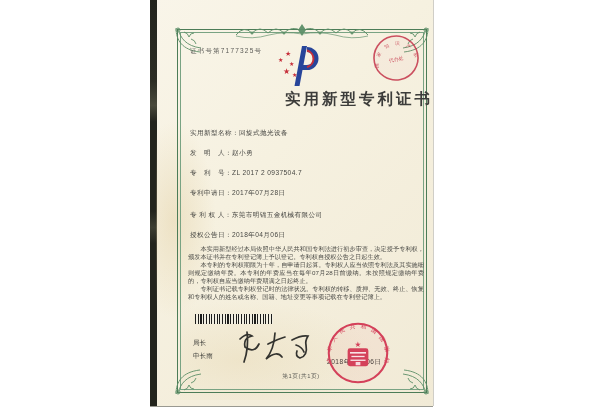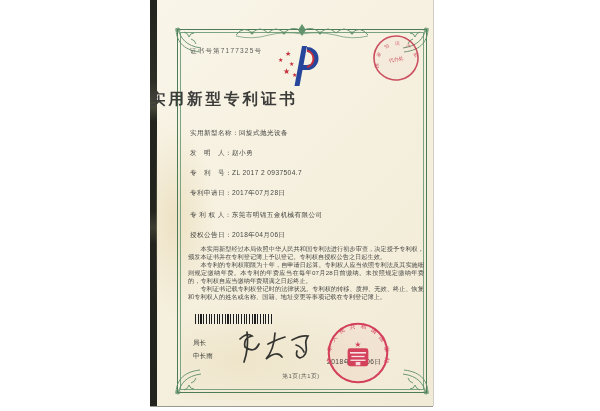--- a/index.html
+++ b/index.html
@@ -23,21 +23,21 @@
   .corner{position:absolute;width:30px;height:30px;opacity:.9;}
   .corner.bl{left:-4px;bottom:-4px;}
   .corner.br{right:-4px;bottom:-4px;transform:scaleX(-1);}
   .corner.tl{left:-4px;top:-4px;transform:scaleY(-1);}
   .corner.tr{right:-4px;top:-4px;transform:scale(-1,-1);}
   .garland{position:absolute;left:50%;top:-9px;transform:translateX(-50%);opacity:.95;}
   
   .cert-number{position:absolute;left:40px;top:47px;font-size:6.5px;letter-spacing:1.2px;color:#5a5a56;}
   .logo{position:absolute;left:126px;top:44px;width:54px;height:44px;}
   .corner-stamp{position:absolute;left:221px;top:33px;width:50px;height:50px;transform:rotate(-12deg);opacity:.85;}
-  .title{position:absolute;left:0;top:89px;width:100%;text-align:left;
+  .title{position:absolute;left:0;top:89px;width:100%;text-align:right;
          font-family:"Liberation Serif",serif;font-size:15.5px;font-weight:700;
          letter-spacing:3px;color:#3c3c3a;}
   .field{position:absolute;left:40px;font-size:6.6px;color:#474743;letter-spacing:.4px;white-space:nowrap;}
   .f0{top:129px;} .f1{top:149px;} .f2{top:169px;} .f3{top:189px;} .f4{top:211px;} .f5{top:231px;}
   .paras{position:absolute;left:38px;top:245px;width:236px;font-size:6.2px;line-height:1.24;
          color:#4a4a46;text-align:justify;}
   .paras p{margin:0 0 1px 0;text-indent:2em;}
   .barcode{position:absolute;left:45px;top:314px;width:78px;height:10px;background-color:#f2efe2;
     background-image:
       repeating-linear-gradient(90deg,#1d1d1b 0 1.1px,transparent 1.1px 2.7px),

